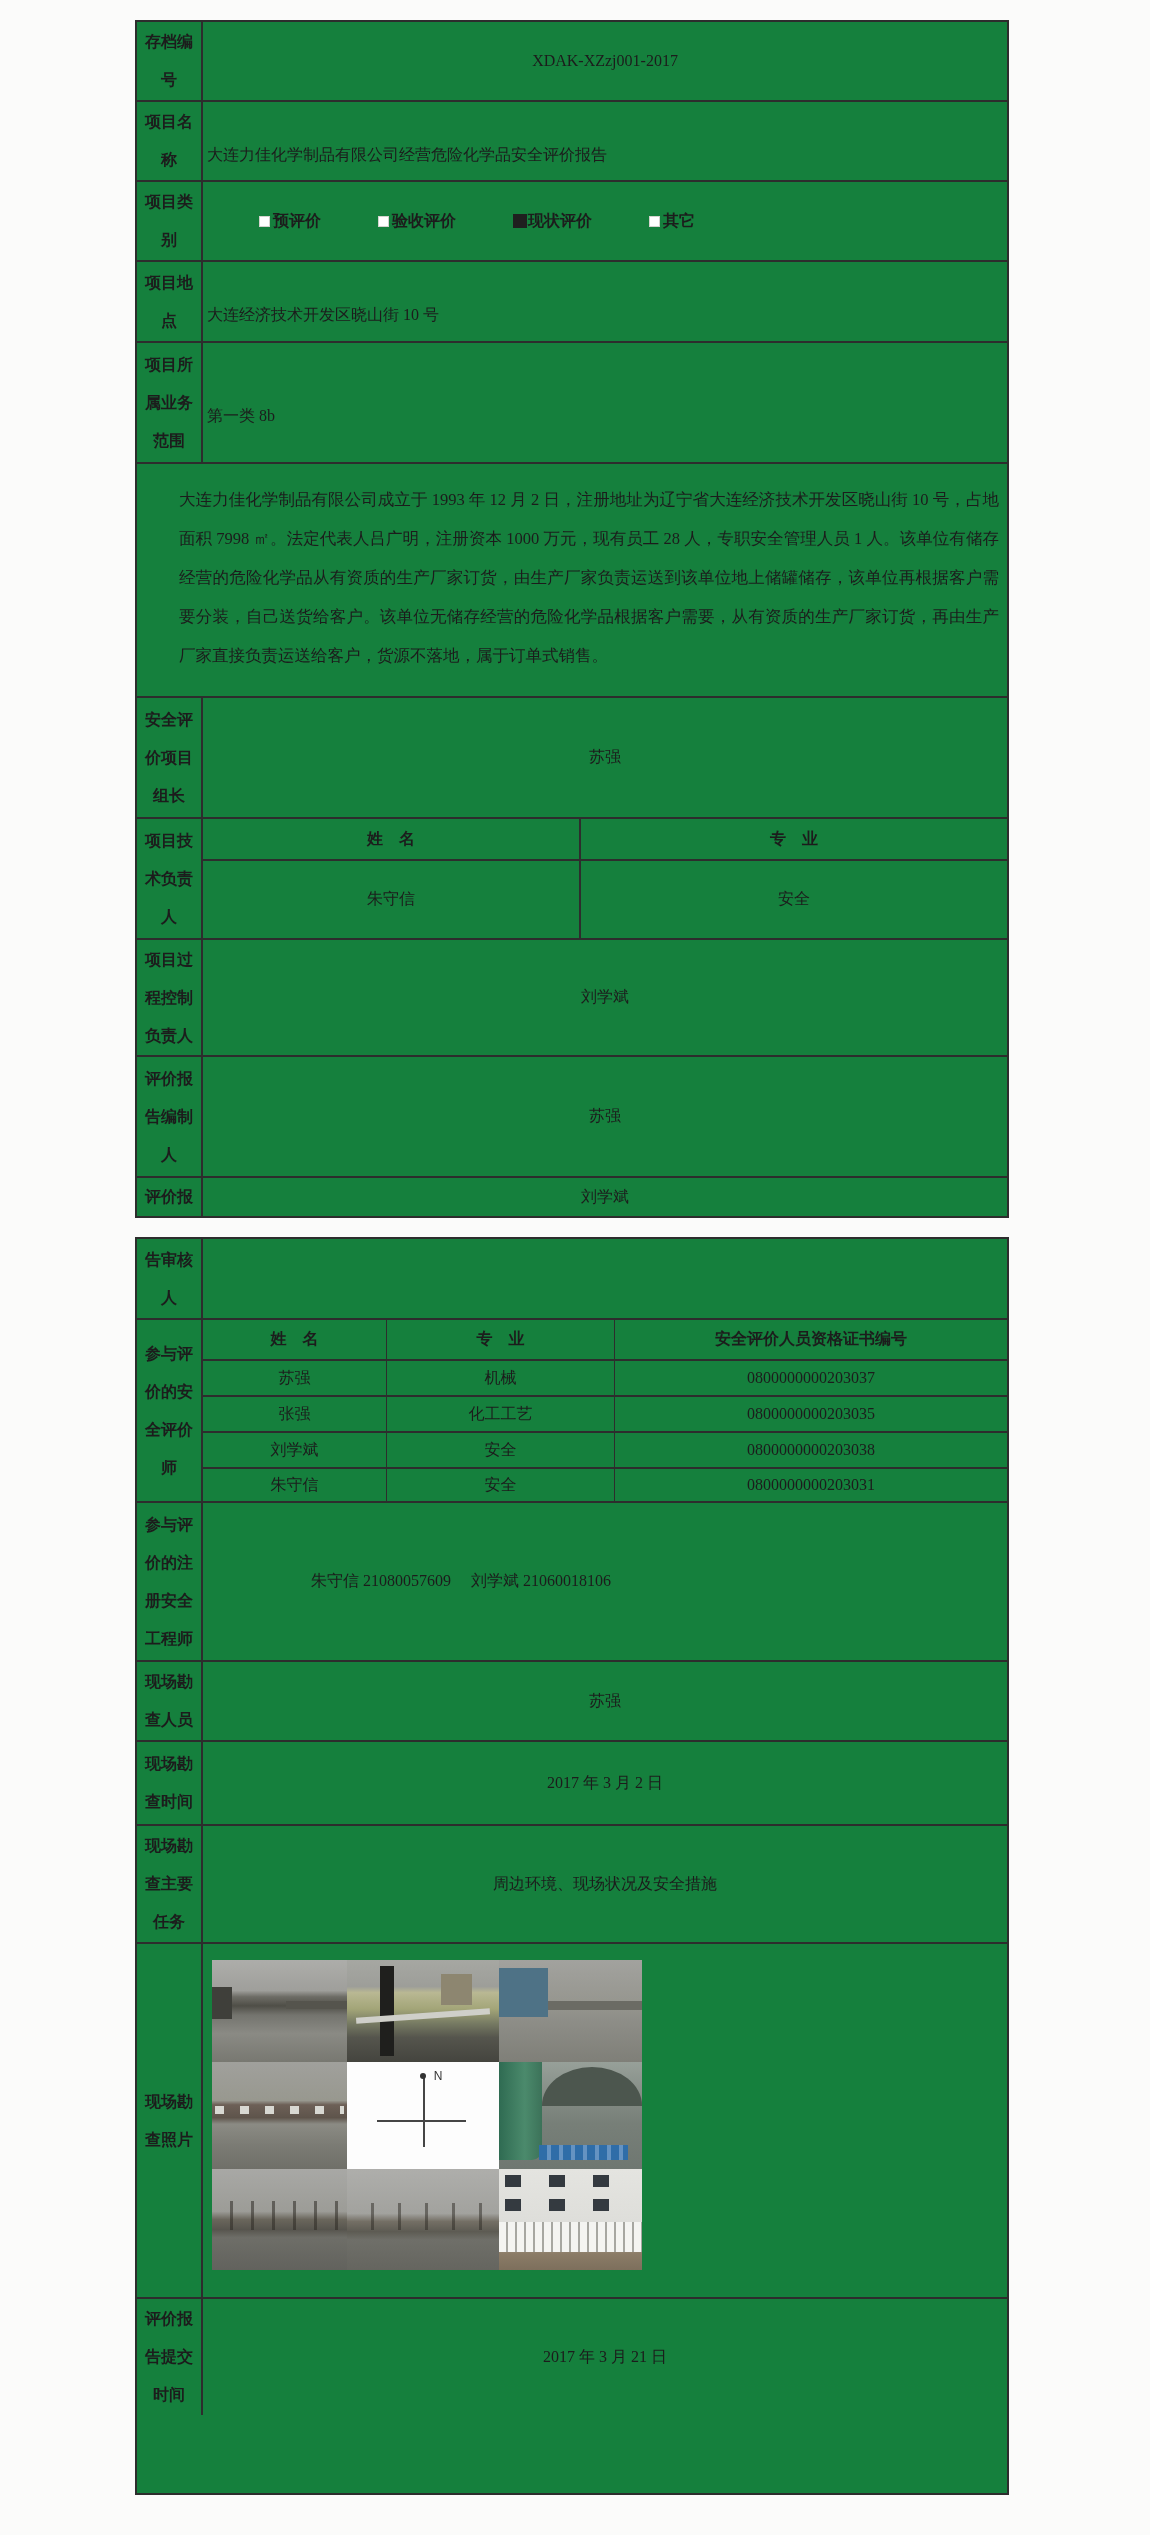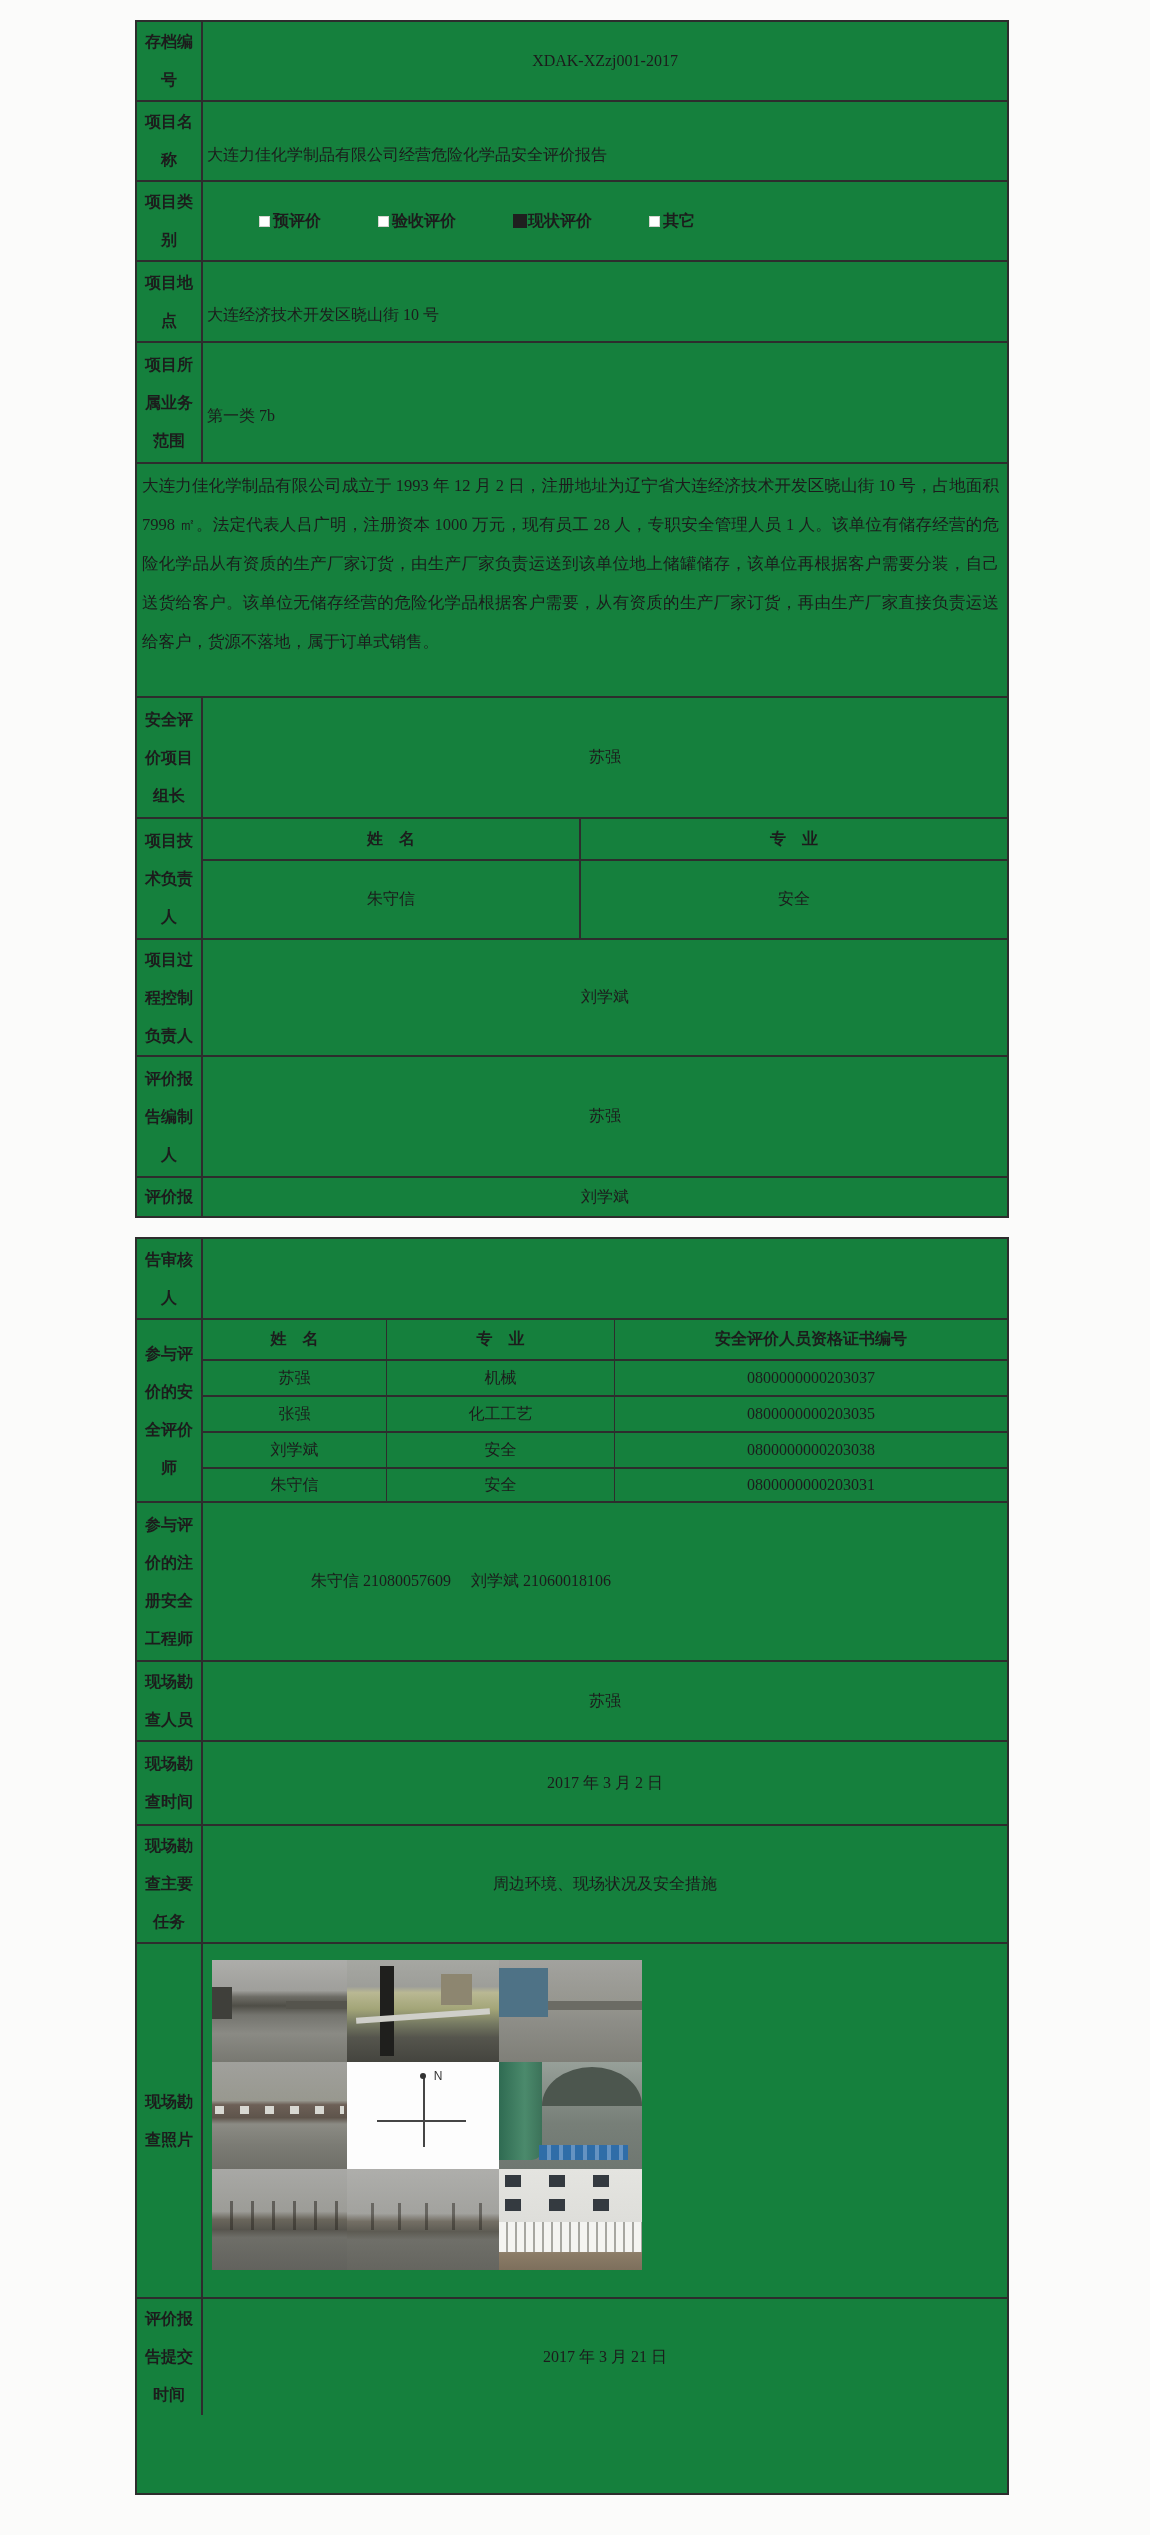--- a/index.html
+++ b/index.html
@@ -17,22 +17,22 @@
   .row.first { border-top:none; }
 
   .lab { flex:0 0 66px; width:66px; border-right:2px solid var(--bd);
          display:flex; align-items:center; justify-content:center; text-align:center;
          font-weight:bold; font-size:16px; line-height:38px; padding:0 2px;
          word-break:break-all; }
   .val { flex:1; display:flex; align-items:center; font-size:16px; min-width:0; }
   .c   { justify-content:center; }
   .l   { padding-left:4px;margin-top:28px; }
 
-  .para { display:block; line-height:39px; padding:2px 8px 0 5px; text-align:justify;
-          font-size:16.5px; }
+  .para { display:block; line-height:39px; padding:16px 8px 0 5px; text-align:justify;
+          font-size:16.5px;margin-left:37px; }
 
   
   .opts { padding-left:12px; font-weight:bold; }
   .opt  { display:inline-flex; align-items:center; margin-right:13px;padding-left:44px; }
   .cb   { display:inline-block; width:11px; height:11px; border:1px solid #d3d3ce;
           margin-right:3px; background:#fff; }
   .cb.checked { width:14px; height:14px; background:#1f1f1f; border-color:#1f1f1f;
           margin-right:1px; }
 
   
@@ -147,21 +147,21 @@
       </div>
     </div>
 
     <div class="row" style="height:81px">
       <div class="lab">项目地点</div>
       <div class="val l">大连经济技术开发区晓山街 10 号</div>
     </div>
 
     <div class="row" style="height:121px">
       <div class="lab">项目所属业务范围</div>
-      <div class="val l">第一类 7b</div>
+      <div class="val l">第一类 8b</div>
     </div>
 
     <div class="row" style="height:234px">
       <div class="val para">大连力佳化学制品有限公司成立于 1993 年 12 月 2 日，注册地址为辽宁省大连经济技术开发区晓山街 10 号，占地面积 7998 ㎡。法定代表人吕广明，注册资本 1000 万元，现有员工 28 人，专职安全管理人员 1 人。该单位有储存经营的危险化学品从有资质的生产厂家订货，由生产厂家负责运送到该单位地上储罐储存，该单位再根据客户需要分装，自己送货给客户。该单位无储存经营的危险化学品根据客户需要，从有资质的生产厂家订货，再由生产厂家直接负责运送给客户，货源不落地，属于订单式销售。</div>
     </div>
 
     <div class="row" style="height:121px">
       <div class="lab">安全评价项目组长</div>
       <div class="val c">苏强</div>
     </div>

